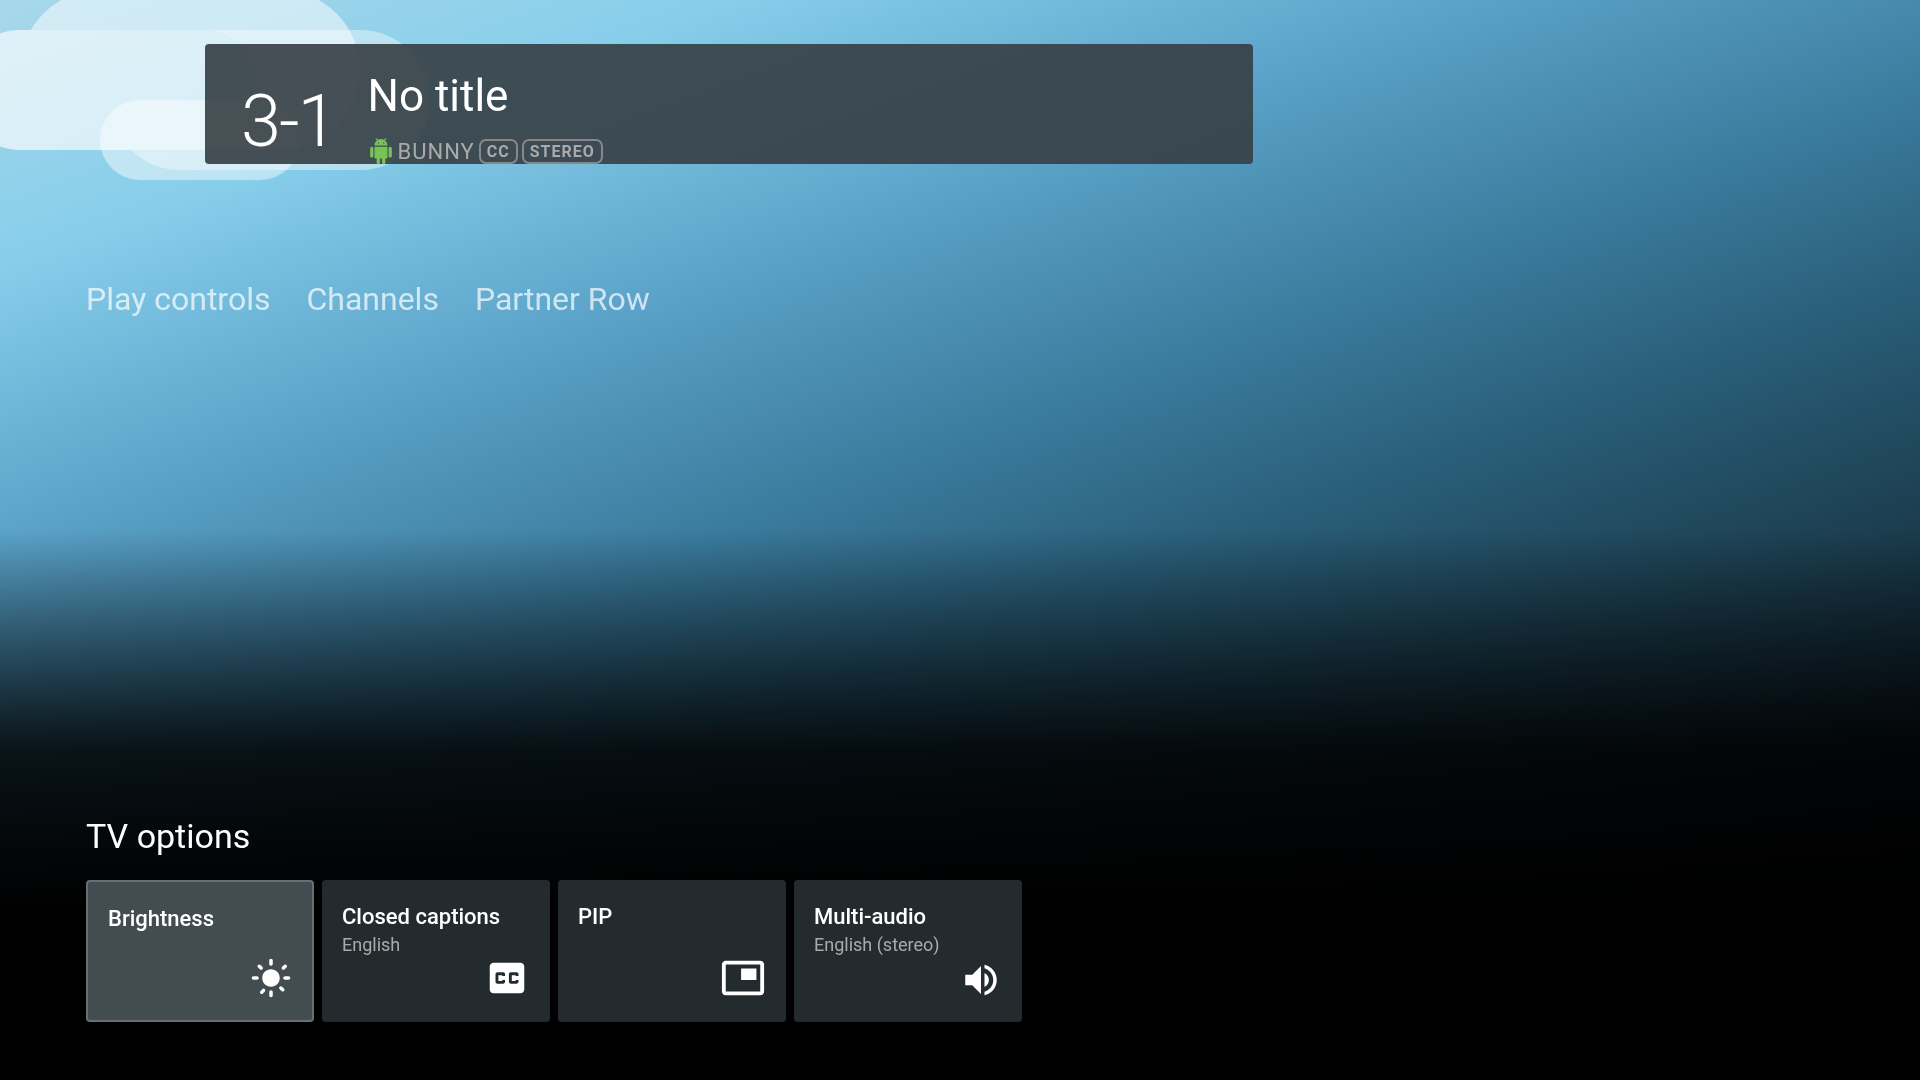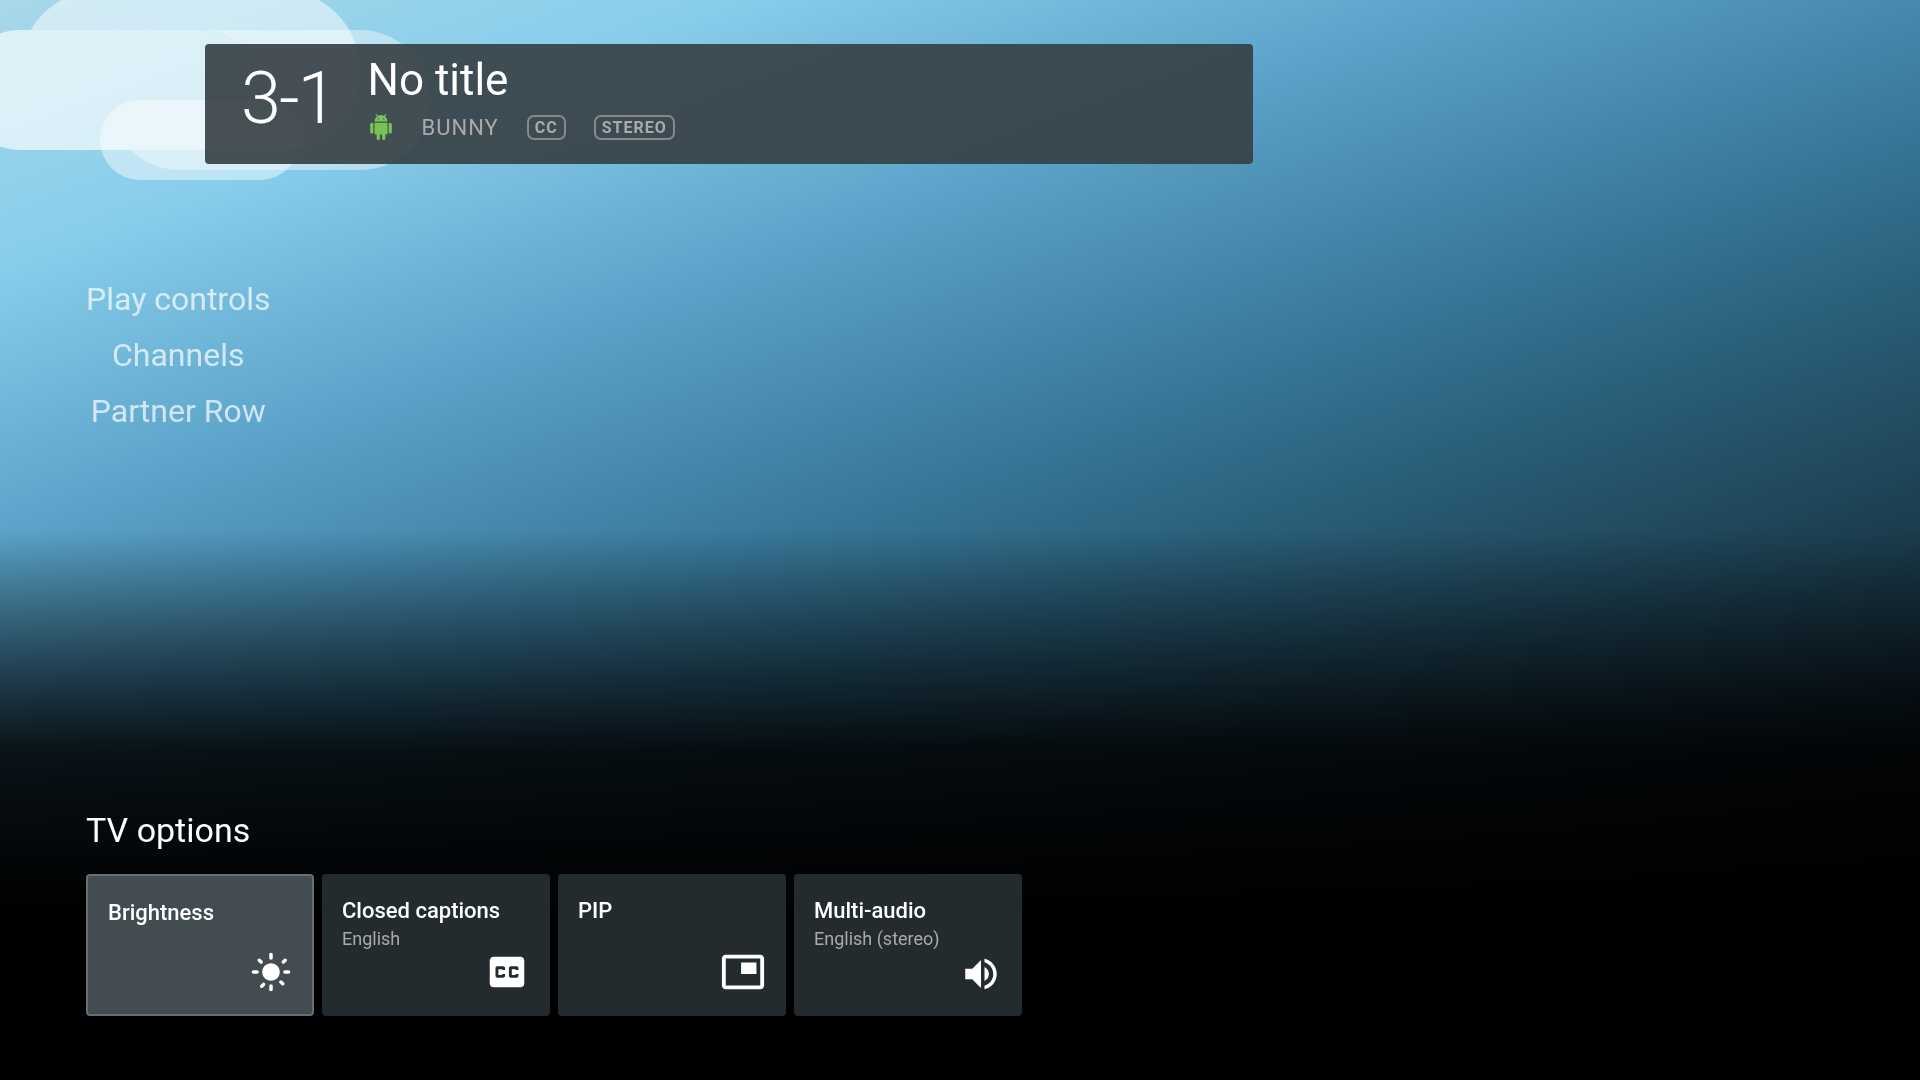--- a/index.html
+++ b/index.html
@@ -66,22 +66,22 @@
     
     .channel-bar {
       position: absolute;
       top: 44px;
       left: 205px;
       width: 1048px;
       height: 120px;
       background: rgba(55, 65, 70, 0.92);
       border-radius: 4px;
       display: flex;
-      align-items: flex-start;
-      padding: 12px 36px;
+      align-items: flex-end;
+      padding: 0 36px;
       z-index: 10;
     }
 
     .channel-number {
       font-size: 72px;
       font-weight: 300;
       color: #ffffff;
       letter-spacing: -2px;
       margin-right: 32px;
       white-space: nowrap;
@@ -96,22 +96,22 @@
     .channel-title {
       font-size: 44px;
       font-weight: 400;
       color: #ffffff;
       line-height: 1.1;
     }
 
     .channel-meta {
       display: flex;
       align-items: center;
-      gap: 28px;
-      margin-top: 10px;
+      gap: 4px;
+      margin-top: 18px;
     }
 
     .channel-name {
       font-size: 22px;
       color: #aaaaaa;
       letter-spacing: 1px;
     }
 
     .badge {
       border: 2px solid #888;
@@ -123,35 +123,34 @@
       letter-spacing: 1px;
     }
 
     
     .nav-sidebar {
       position: absolute;
       left: 86px;
       top: 280px;
       z-index: 10;
       display: flex;
-      flex-direction: column;
-      gap: 18px;
-      align-items: center;
+      flex-direction: row;
+      gap: 36px;
     }
 
     .nav-item {
       font-size: 32px;
       color: rgba(255,255,255,0.7);
       cursor: pointer;
     }
 
     
     .tv-options {
       position: absolute;
-      bottom: 64px;
+      bottom: 58px;
       left: 86px;
       right: 0;
       z-index: 10;
     }
 
     .tv-options-title {
       font-size: 34px;
       color: #ffffff;
       margin-bottom: 24px;
       font-weight: 400;

